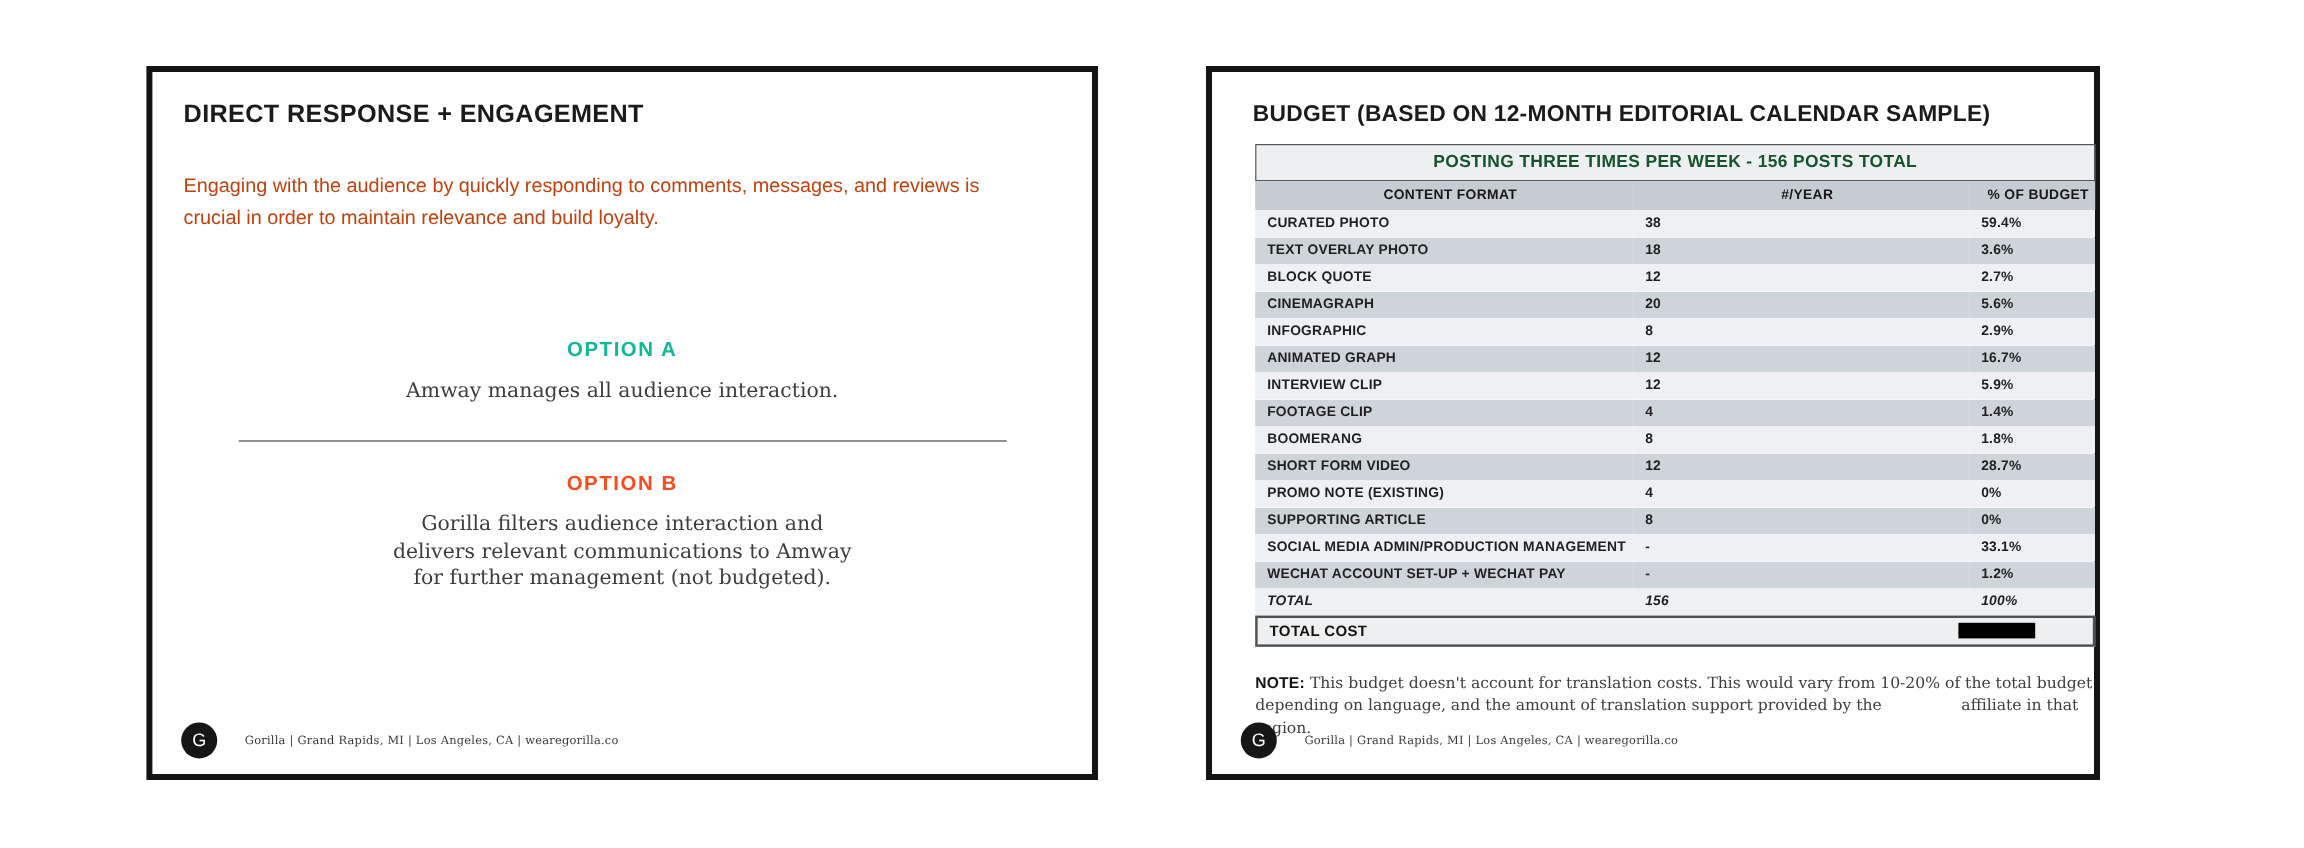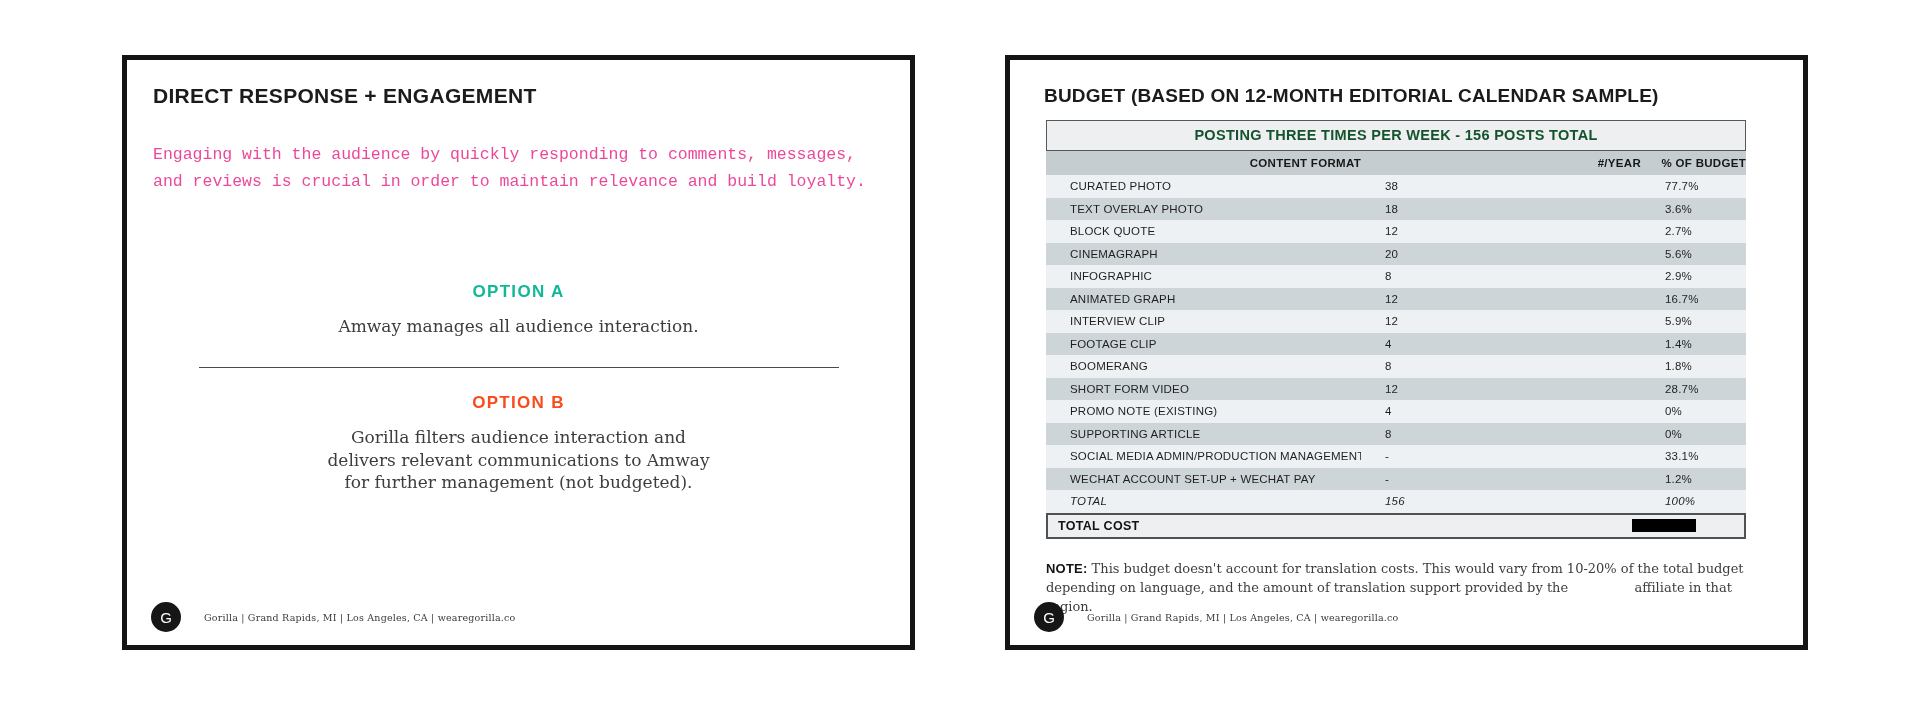--- a/index.html
+++ b/index.html
@@ -1,42 +1,42 @@
 <!DOCTYPE html>
 <html><head>
 <meta charset="utf-8">
 <style>
   * { margin:0; padding:0; box-sizing:border-box; }
   html,body { width:1920px; height:707px; background:#ffffff; font-family:"Liberation Sans",sans-serif; overflow:hidden; position:relative; }
 
   .slide { position:absolute; top:55px; height:595px; background:#ffffff; border:5px solid #141414; }
   #slide-left  { left:122px; width:793px; }
-  #slide-right { left:1005px; width:803px; }
+  #slide-right { left:1005px; width:745px; }
 
   
   .l-title { position:absolute; left:26px; top:24px; font-size:21px; font-weight:800; letter-spacing:.3px; color:#1b1b1b; }
-  .l-body  { position:absolute; left:26px; top:82px; width:714px; font-family:Liberation Mono, monospace; font-size:16.5px; line-height:1.62; color:#ec4899; }
+  .l-body  { position:absolute; left:26px; top:82px; width:714px; font-family:Liberation Sans, sans-serif; font-size:16.5px; line-height:1.62; color:#c2410c; }
   .options { position:absolute; left:0; right:0; top:222px; text-align:center; }
   .opt-label { font-size:17px; font-weight:800; letter-spacing:1.3px; }
   .opt-text  { margin-top:13px; font-family:"DejaVu Serif",serif; font-size:17px; line-height:1.32; color:#3d3d3d; }
   .divider { margin:30px auto 0; width:640px; border-top:1px solid #4a4a4a; height:0; }
   .opt-label-b { margin-top:25px; }
 
   
   .footer { position:absolute; left:24px; bottom:13px; display:flex; align-items:center; }
   .logo { width:30px; height:30px; border-radius:50%; background:#161616; color:#ffffff; display:flex; align-items:center; justify-content:center; font-size:15px; font-weight:400; }
   .footer-text { margin-left:23px; font-family:"DejaVu Serif",serif; font-size:9.5px; letter-spacing:.2px; color:#3a3a3a; }
 
   
   .r-title { position:absolute; left:34px; top:25px; font-size:19px; font-weight:800; letter-spacing:.2px; color:#1b1b1b; }
   .table-wrap { position:absolute; left:36px; top:60px; width:700px; }
   .banner { border:1px solid #55585a; background:#edeff0; height:31px; line-height:29px; text-align:center; font-weight:800; font-size:14.5px; letter-spacing:.3px; color:#14532d; }
   table { width:100%; border-collapse:collapse; table-layout:fixed; }
-  thead th { background:#c5cdd1; text-align:right; font-weight:800; font-size:11.5px; letter-spacing:.3px; height:24px; padding-left:10px; color:#171717; }
-  tbody td { height:22.5px; font-size:11.5px; letter-spacing:.2px; padding-left:24px; color:#1f1f1f; white-space:nowrap; overflow:hidden; }
+  thead th { background:#c5cdd1; text-align:center; font-weight:800; font-size:11.5px; letter-spacing:.3px; height:24px; padding-left:10px; color:#171717; }
+  tbody td { height:22.5px; font-size:11.5px; letter-spacing:.2px; padding-left:10px; color:#1f1f1f; white-space:nowrap; overflow:hidden;font-weight:bold; }
   tr.row-light { background:#eef1f3; }
   tr.row-dark  { background:#cdd5d9; }
   tr.total-row { background:#eef1f3; }
   tr.total-row td { font-style:italic;margin-left:16px; }
   .total-cost { border:2px solid #4f5254; background:#edeff0; height:26px; display:flex; align-items:center; }
   .total-cost-label { font-weight:800; font-size:12.5px; letter-spacing:.3px; padding-left:10px; color:#121212;text-align:right; }
   .redaction-bar { margin-left:auto; margin-right:48px; width:64px; height:13px; background:#000000; }
   .note { position:absolute; left:36px; top:500px; width:710px; font-size:13px; line-height:1.45; font-family:"DejaVu Serif",serif; color:#3d3d3d; }
   .note-label { font-family:"Liberation Sans",sans-serif; font-weight:800; color:#141414; letter-spacing:.2px; }
   .note-gap { display:inline-block; width:58px; }
@@ -81,21 +81,21 @@
         <tr>
           <th>CONTENT FORMAT</th>
           <th>#/YEAR</th>
           <th>% OF BUDGET</th>
         </tr>
       </thead>
       <tbody>
           <tr class="row-light">
             <td>CURATED PHOTO</td>
             <td>38</td>
-            <td>77.7%</td>
+            <td>59.4%</td>
           </tr>
           <tr class="row-dark">
             <td>TEXT OVERLAY PHOTO</td>
             <td>18</td>
             <td>3.6%</td>
           </tr>
           <tr class="row-light">
             <td>BLOCK QUOTE</td>
             <td>12</td>
             <td>2.7%</td>

